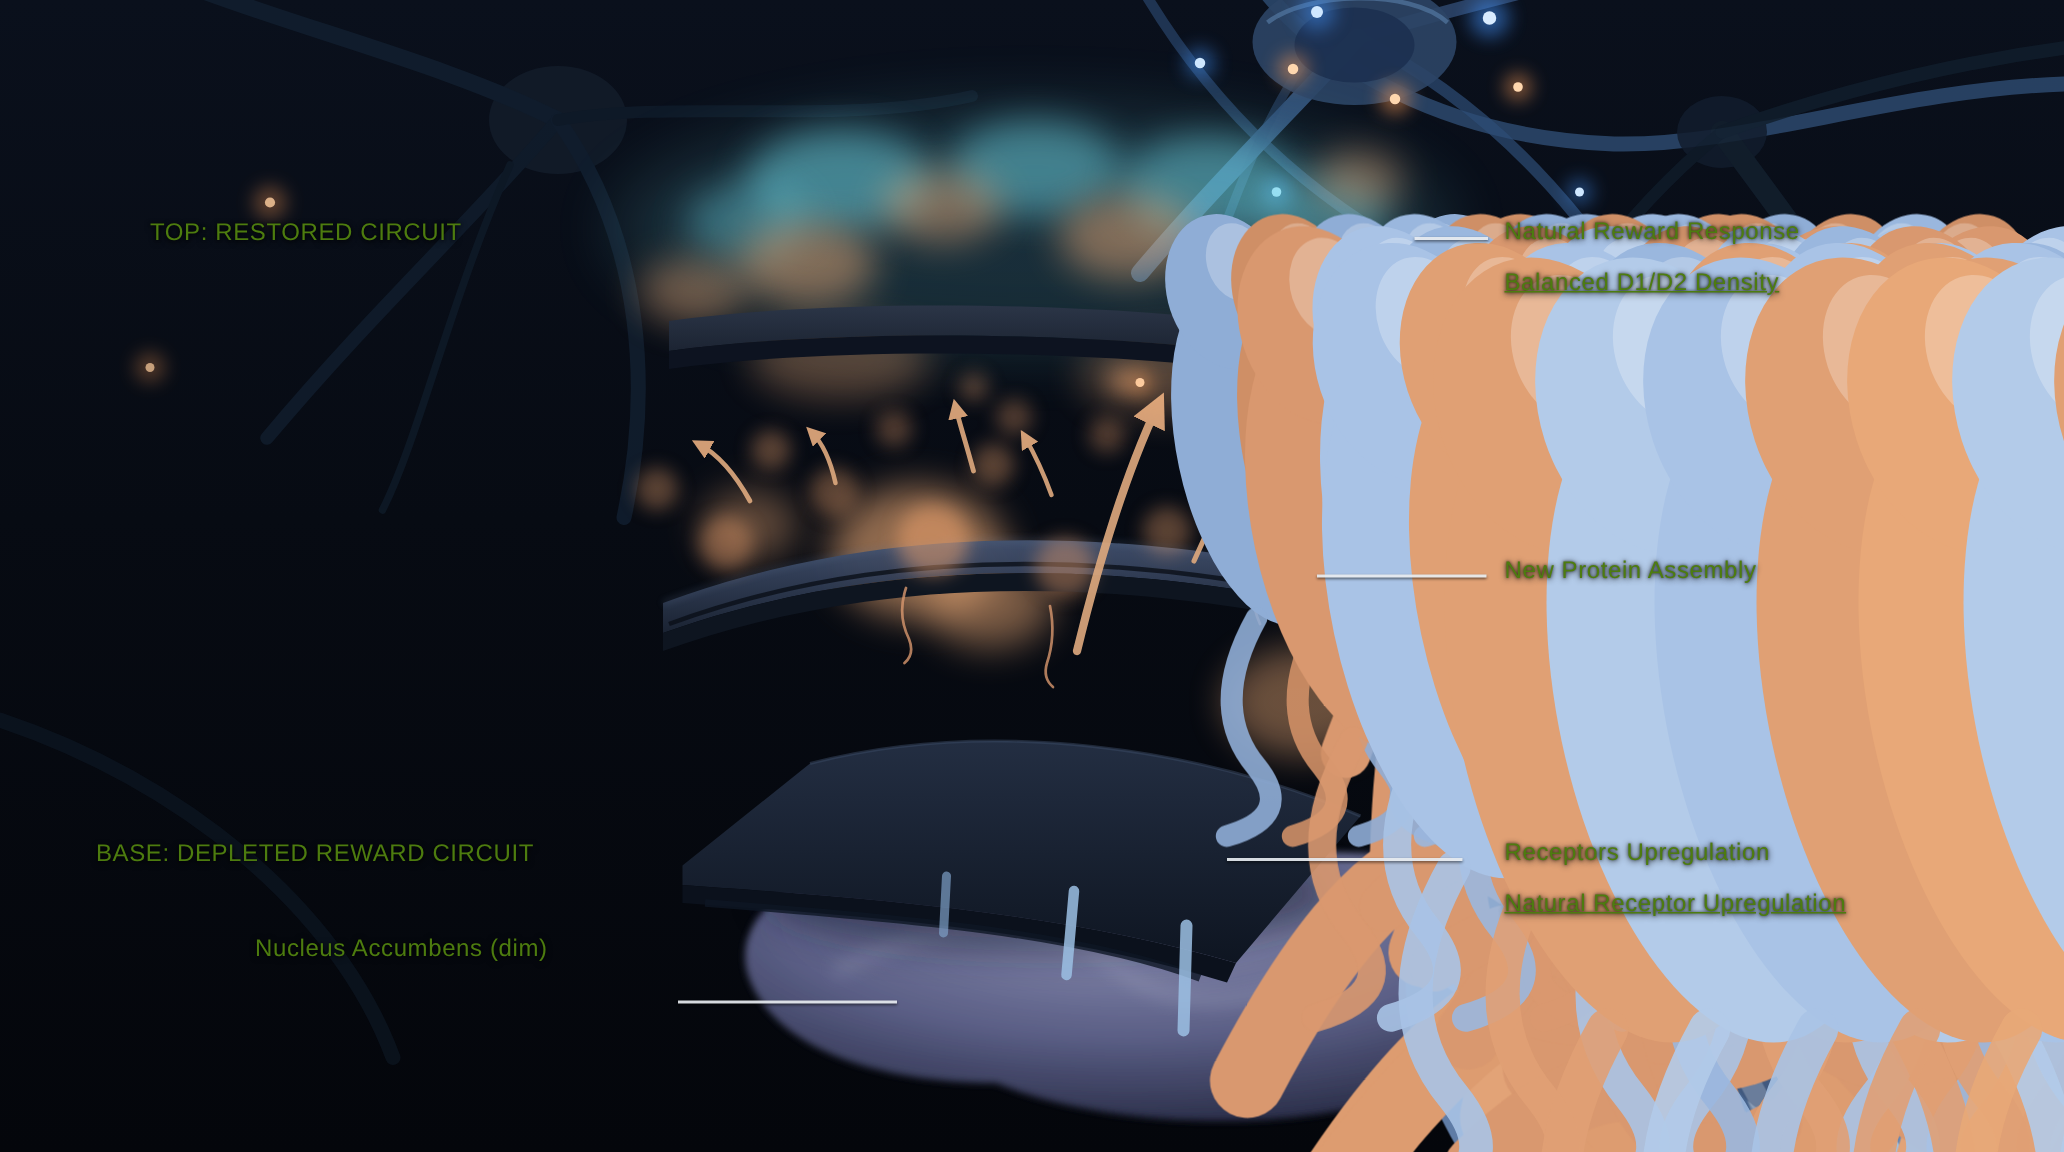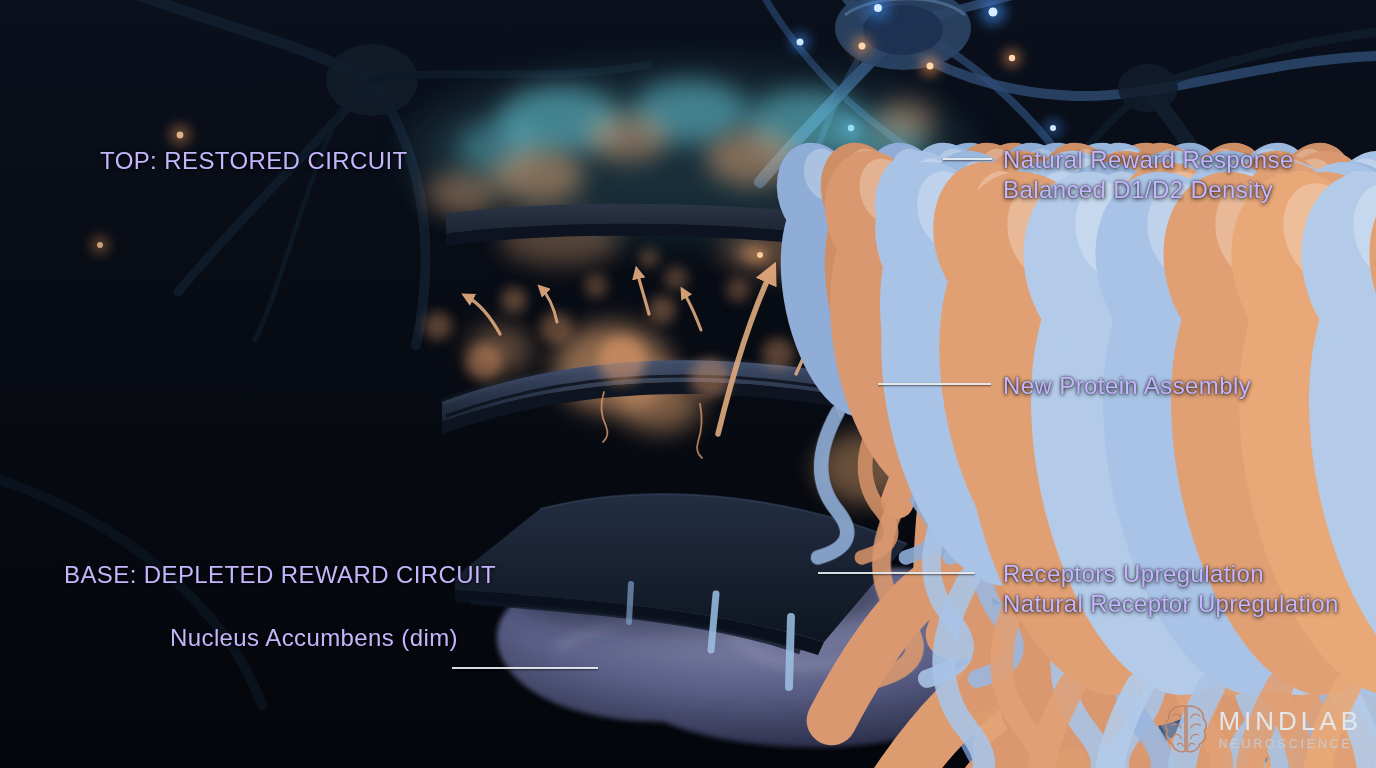--- a/index.html
+++ b/index.html
@@ -3,25 +3,25 @@
 <meta charset="utf-8">
 <style>
   html,body { margin:0; padding:0; background:#000; }
   .stage {
     position:relative; width:1376px; height:768px; overflow:hidden;
     background:#070b12;
     font-family:"Liberation Sans", sans-serif;
   }
   .stage svg.scene { position:absolute; left:0; top:0; }
   .lbl {
-    position:absolute; font-size:24px; font-weight:400; color:#c4b5fd;
+    position:absolute; font-size:16px; font-weight:400; color:#4d7c0f;
     letter-spacing:.4px; white-space:nowrap;
     text-shadow:0 1px 4px rgba(0,0,0,.9), 0 0 2px rgba(0,0,0,.6);
   }
-  .lbl .l2 { margin-top:2px; }
+  .lbl .l2 { margin-top:16px;text-decoration:underline; }
   .callout-line {
     position:absolute; height:1.6px; background:#e8ecf0; opacity:.92;
     box-shadow:0 1px 2px rgba(0,0,0,.6);
   }
   .logo {
     position:absolute; right:14px; bottom:12px; display:flex; align-items:center; gap:9px;
   }
   .logo .brand {
     font-size:26px; font-weight:300; letter-spacing:4px; color:#e3e7ec; line-height:1.1;
   }
@@ -357,26 +357,14 @@
   <div class="lbl" style="left:1003px; top:372px;">New Protein Assembly</div>
   <div class="callout-line" style="left:818px; top:572px; width:157px;"></div>
   <div class="lbl" style="left:1003px; top:560px;">
     <div>Receptors Upregulation</div>
     <div class="l2">Natural Receptor Upregulation</div>
   </div>
 
   <div class="lbl" style="left:170px; top:624px;">Nucleus Accumbens (dim)</div>
   <div class="callout-line" style="left:452px; top:667px; width:146px;"></div>
 
-  <div class="logo">
-    <svg width="46" height="54" viewBox="0 0 48 56" fill="none" stroke="#c08569" stroke-width="1.6" stroke-linecap="round">
-      <path d="M23,4 C12,3 5,10 6,17 C2,21 2,27 5,30 C2,35 5,42 10,44 C11,50 18,53 23,51 Z"></path>
-      <path d="M25,4 C36,3 43,10 42,17 C46,21 46,27 43,30 C46,35 43,42 38,44 C37,50 30,53 25,51 Z"></path>
-      <path d="M10,14 q6,-4 9,2 M9,24 q7,-3 10,3 M11,34 q6,-2 8,4 M15,44 q5,-3 6,2" stroke-width="1.3"></path>
-      <path d="M38,14 q-6,-4 -9,2 M39,24 q-7,-3 -10,3 M37,34 q-6,-2 -8,4 M33,44 q-5,-3 -6,2" stroke-width="1.3"></path>
-    </svg>
-    <div>
-      <div class="brand">MINDLAB</div>
-      <div class="sub">NEUROSCIENCE</div>
-    </div>
-  </div>
 
 </div>
 
 </body></html>

